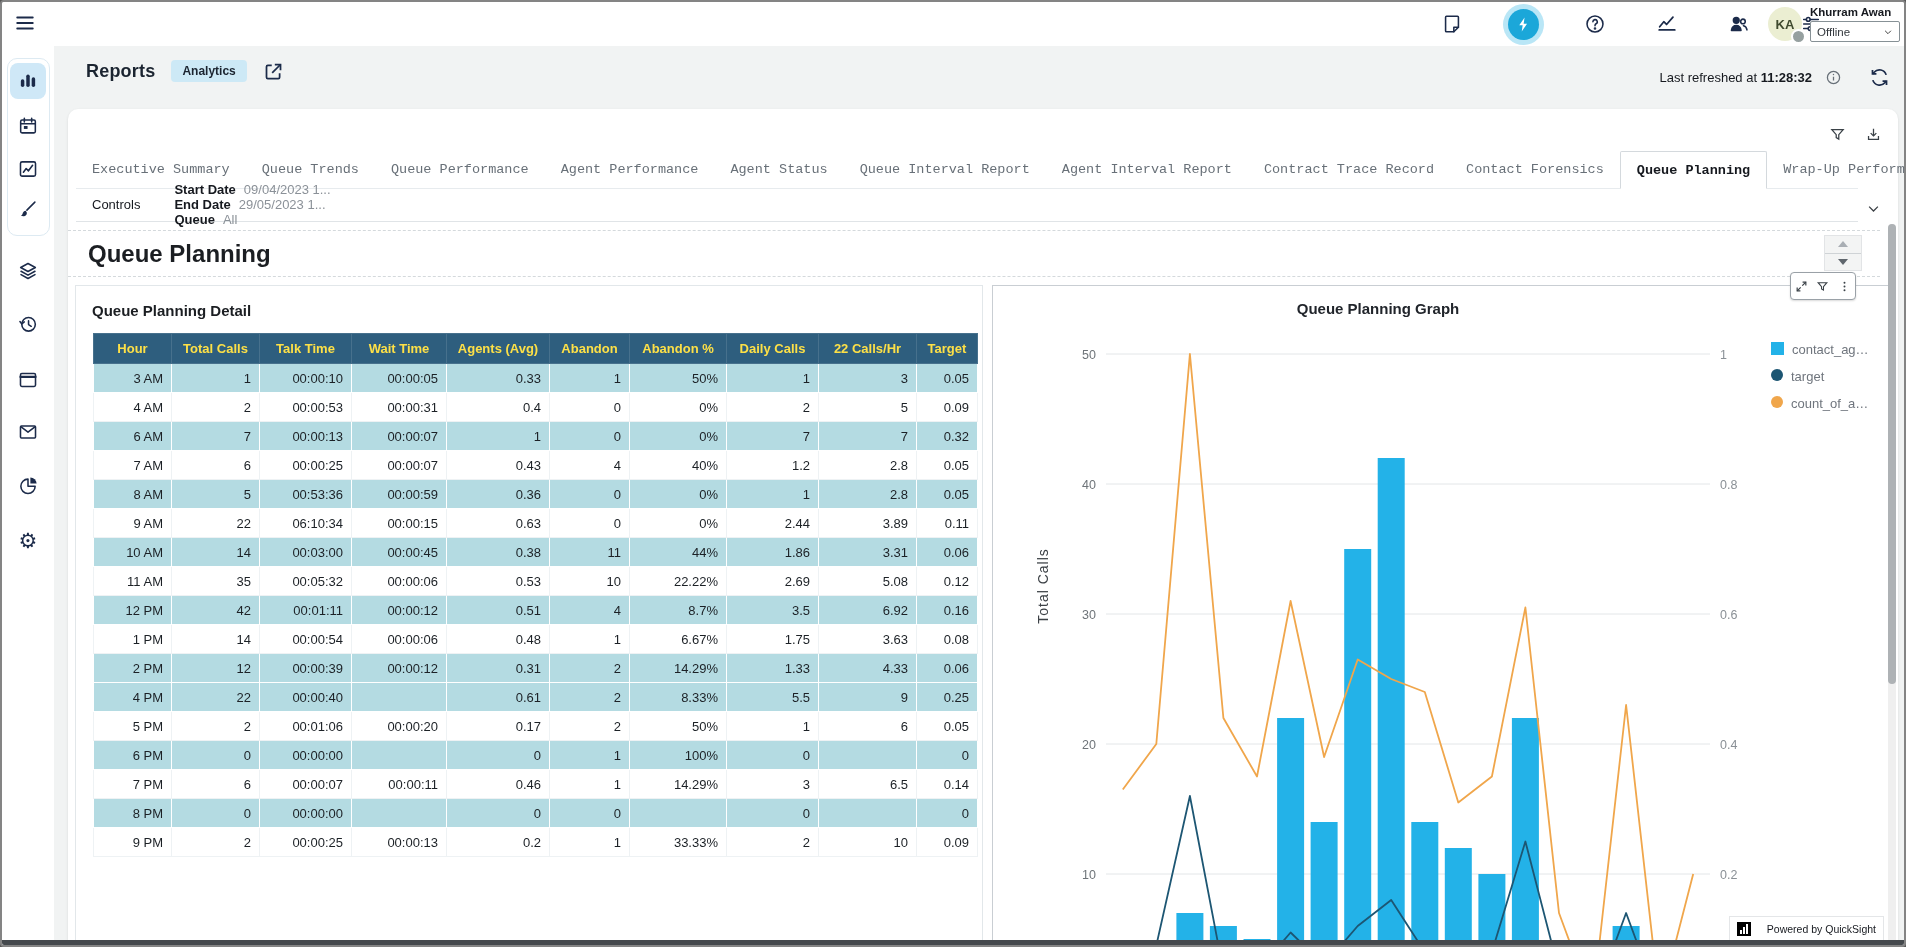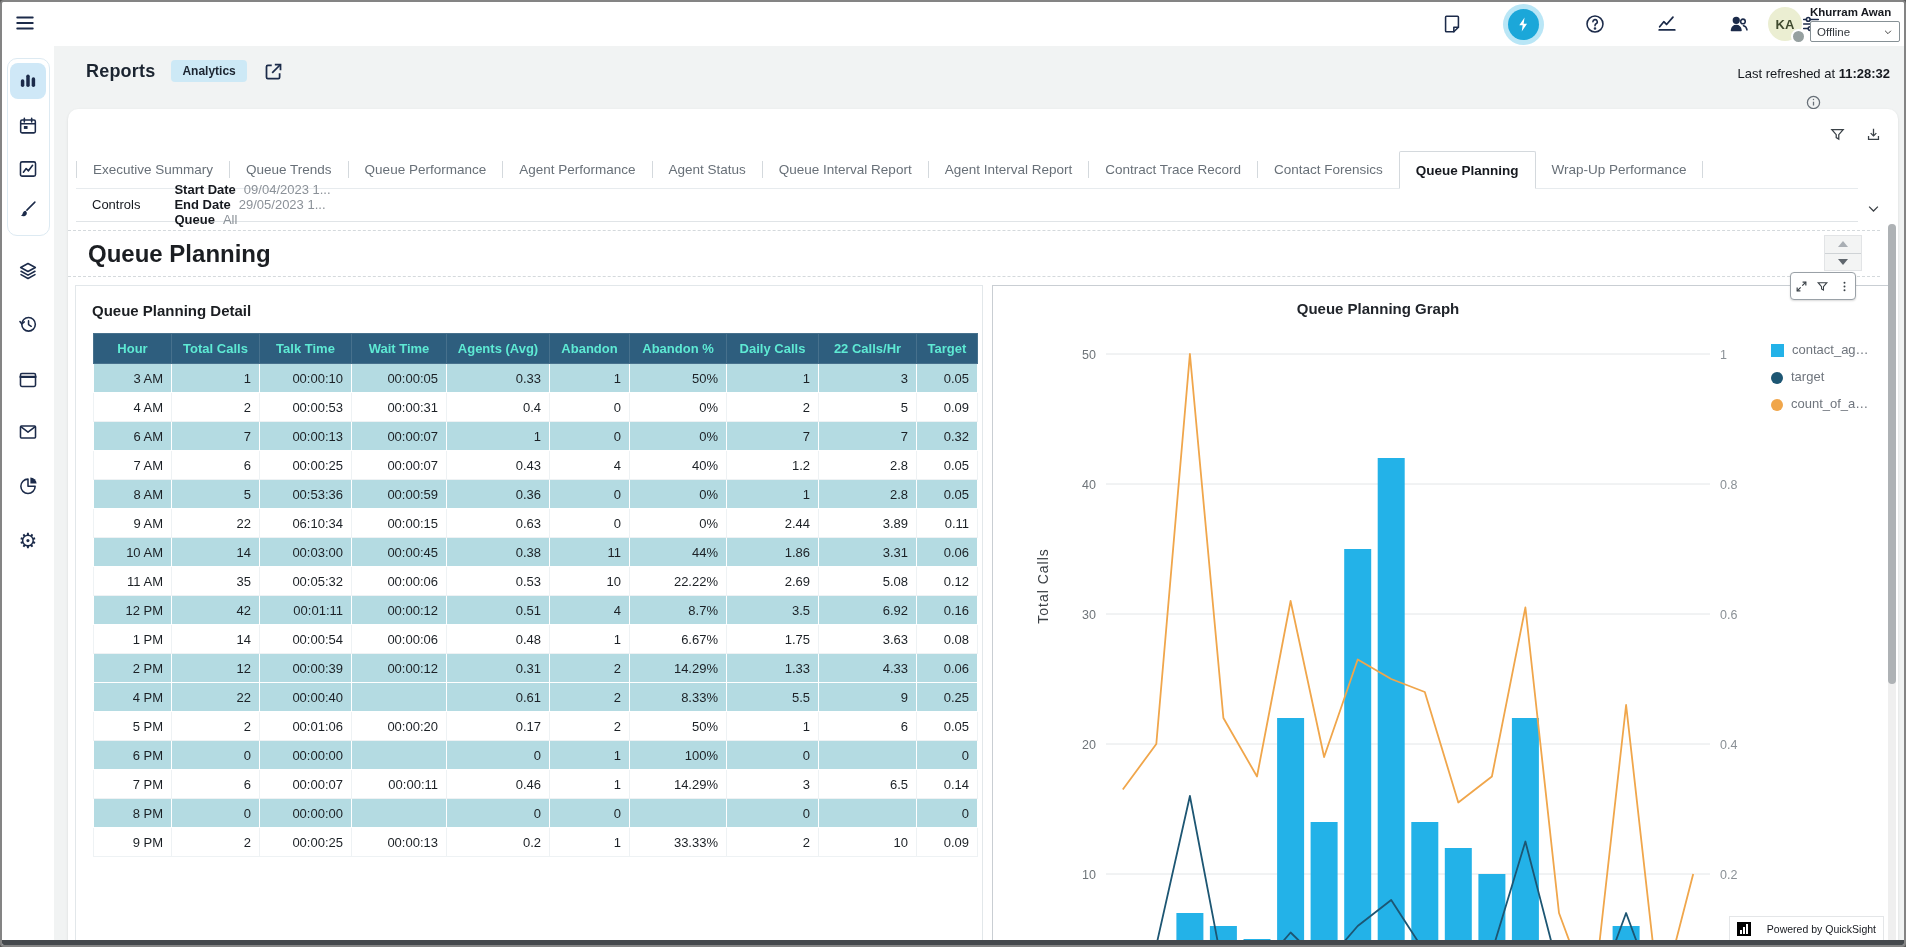--- a/index.html
+++ b/index.html
@@ -24,30 +24,30 @@
   
   .sidebar{left:0;top:44px;width:52px;height:901px;background:#fff;}
   .side-group{left:5px;top:12px;width:41px;height:176px;border:1px solid #ddeaf2;border-radius:10px;}
   .side-item{left:8px;width:36px;height:36px;border-radius:8px;display:flex;align-items:center;justify-content:center;cursor:pointer;}
   .side-item.active{background:#cfe8f7;}
   
   .pagehead{left:52px;top:44px;width:1854px;height:63px;}
   .ph-left{left:32px;top:14px;display:flex;align-items:center;gap:16px;}
   .page-title{font-size:18px;font-weight:bold;color:#1b2430;letter-spacing:.2px;}
   .badge{background:#cde9f6;color:#1b2430;font-size:12px;font-weight:bold;padding:4px 11px;border-radius:4px;}
-  .ph-right{right:18px;top:20px;display:flex;align-items:center;gap:10px;flex-direction:column;}
+  .ph-right{right:18px;top:20px;display:flex;align-items:center;gap:10px;}
   .refresh-txt{font-size:13px;color:#16191f;}
   .refresh-txt b{font-weight:bold;}
   
   .card{left:66px;top:107px;width:1830px;height:840px;background:#fff;border-radius:10px 10px 0 0;box-shadow:0 1px 3px rgba(0,0,0,.10);}
   .card-actions{right:14px;top:14px;display:flex;gap:14px;}
   .icon-btn{width:22px;height:22px;display:flex;align-items:center;justify-content:center;cursor:pointer;}
   
   .tabs{left:8px;top:42px;right:40px;height:37px;display:flex;align-items:stretch;font-size:13.5px;border-bottom:1px solid #e7ebee;}
-  .tab{display:flex;align-items:center;padding:0 16px;color:#687078;cursor:pointer;white-space:nowrap;}
+  .tab{display:flex;align-items:center;padding:0 16px;color:#687078;cursor:pointer;white-space:nowrap;font-family:Liberation Mono, monospace;}
   .tab.active{color:#16191f;font-weight:bold;background:#fff;border:1px solid #d4d9dd;border-bottom:1px solid #fff;margin-bottom:-1px;border-radius:2px 2px 0 0;}
   .tab-sep{width:1px;background:#d4d9dd;margin:10px 0;}
   
   .controls{left:8px;top:79px;right:40px;height:33px;display:flex;align-items:center;font-size:13px;border-bottom:1px solid #e0e4e7;}
   .controls-label{color:#16191f;margin:0 34px 0 16px;}
   .ctrl{display:flex;gap:8px;margin-right:60px;cursor:pointer;}
   .ctrl .lb{font-weight:bold;color:#16191f;}
   .ctrl .vl{color:#8b9198;}
   .controls-chev{position:absolute;right:14px;top:88px;cursor:pointer;}
   
@@ -58,30 +58,30 @@
   .spinner div:first-child{border-bottom:1px solid #cfd3d6;}
   .tri-up{width:0;height:0;border-left:5px solid transparent;border-right:5px solid transparent;border-bottom:6px solid #a9aeb4;}
   .tri-down{width:0;height:0;border-left:5px solid transparent;border-right:5px solid transparent;border-top:6px solid #5f666d;}
   
   .panel{background:#fff;overflow:hidden;}
   .detail-panel{left:7px;top:176px;width:906px;height:664px;border:1px solid #e2e7ea;}
   .chart-panel{left:924px;top:176px;width:900px;height:664px;border:1px solid #c9ced3;}
   .panel-title{font-size:15px;font-weight:bold;color:#1b1e22;}
   
   table.qs{border-collapse:collapse;font-size:13px;table-layout:fixed;}
-  table.qs th{background:#2e5e7e;color:#5eead4;font-weight:bold;text-align:center;height:29px;border:1px solid #47718d;padding:0 6px;}
+  table.qs th{background:#2e5e7e;color:#fde047;font-weight:bold;text-align:center;height:29px;border:1px solid #47718d;padding:0 6px;}
   table.qs td{height:28px;padding:0 8px;color:#1c2126;border:1px solid #eef2f4;text-align:right;white-space:nowrap;overflow:hidden;}
   table.qs td:first-child{text-align:right;}
   table.qs tr.alt td{background:#b4dbe2;border:1px solid #fff;}
   
   .chart-title{left:0;top:14px;width:770px;text-align:center;font-size:15px;font-weight:bold;color:#21252b;}
   .chart-toolbar{right:42px;top:163px;width:64px;height:26px;background:#fff;border:1px solid #9aa1a7;border-radius:4px;
       display:flex;align-items:center;justify-content:space-around;z-index:5;box-shadow:0 1px 2px rgba(0,0,0,.15);}
   .legend{left:778px;top:56px;display:flex;flex-direction:column;gap:12px;}
-  .legend-item{display:flex;align-items:flex-end;gap:8px;font-size:13px;color:#6f757d;cursor:pointer;}
+  .legend-item{display:flex;align-items:flex-start;gap:8px;font-size:13px;color:#6f757d;cursor:pointer;}
   .sw{width:13px;height:13px;flex:none;}
   .sw.round{border-radius:50%;width:12px;height:12px;}
   .ylabel{left:12px;top:0;height:600px;width:26px;display:flex;align-items:center;}
   .ylabel span{transform:rotate(-90deg);transform-origin:center;white-space:nowrap;font-size:14px;color:#3c4146;letter-spacing:1px;}
   
   .vscroll{right:2px;top:115px;width:8px;bottom:0;background:#efefef;border-radius:4px;}
   .vthumb{position:absolute;left:0;top:0;width:8px;height:460px;background:#aeb2b5;border-radius:4px;cursor:pointer;}
   
   .qs-badge{right:14px;bottom:8px;height:23px;background:#fff;border:1px solid #e4e6e8;display:flex;align-items:center;gap:16px;padding:0 7px;z-index:6;}
   .qs-logo{width:14px;height:14px;background:#000;display:flex;align-items:flex-end;justify-content:center;gap:1px;padding:2px;box-sizing:border-box;}

